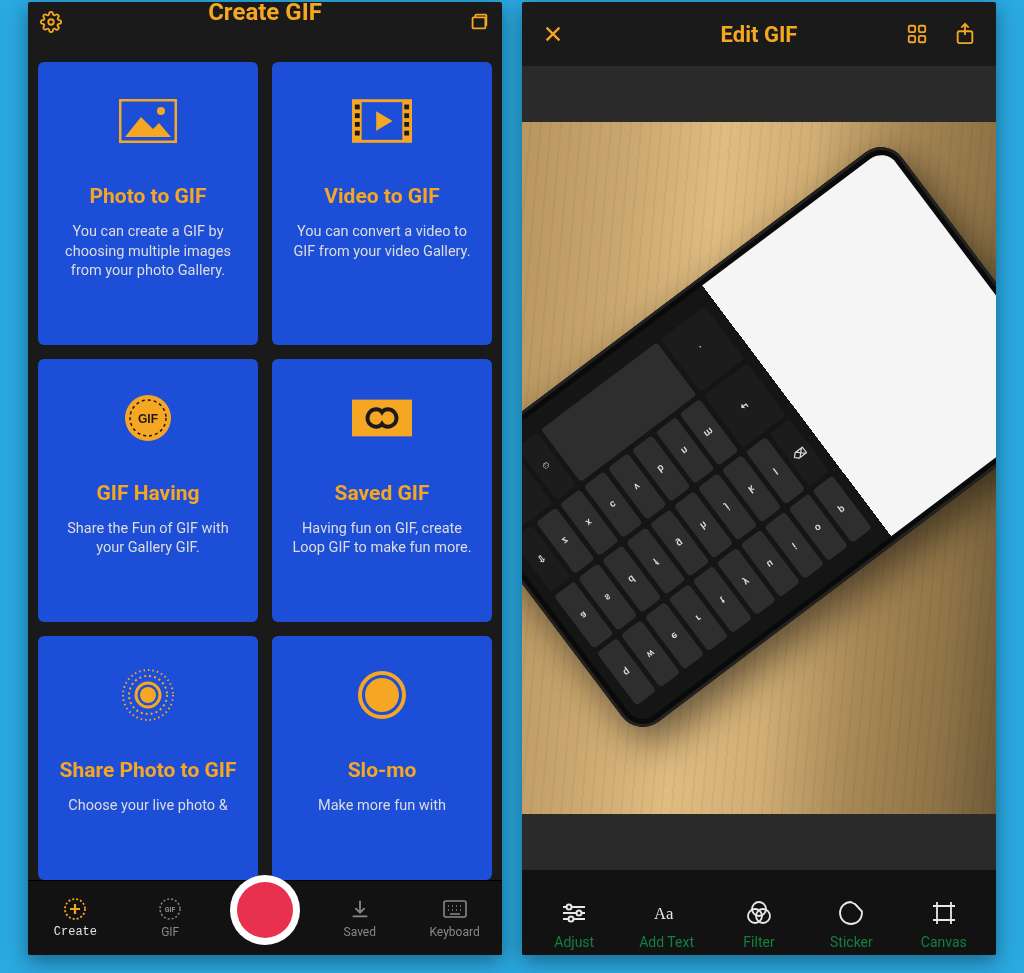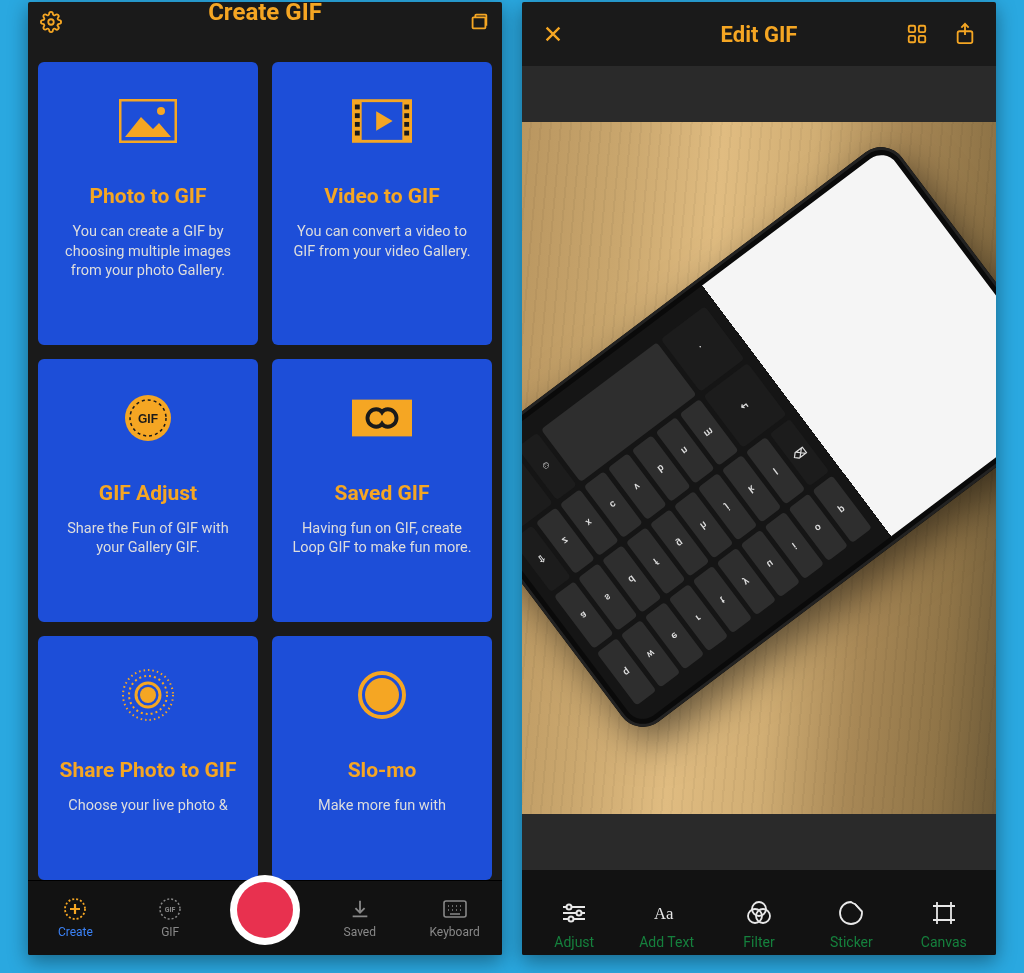--- a/index.html
+++ b/index.html
@@ -96,21 +96,21 @@
   }
   .tab {
     flex: 1;
     display: flex;
     flex-direction: column;
     align-items: center;
     gap: 4px;
     color: #888;
     font-size: 12px;
   }
-  .tab.active { color: #3b82f6; }
+  .tab.active { color: #e5e5e5; font-family: Liberation Mono, monospace; }
   .tab-icon { width: 24px; height: 24px; display:flex; align-items:center; justify-content:center; }
   .record-btn {
     position: absolute;
     left: 50%; transform: translateX(-50%);
     bottom: 10px;
     width: 70px; height: 70px;
     border-radius: 50%;
     background: #fff;
     display: flex; align-items: center; justify-content: center;
   }
@@ -285,21 +285,21 @@
       </div>
 
       <div class="card">
         <div class="card-icon">
           <svg width="50" height="50" viewBox="0 0 50 50">
               <circle cx="25" cy="25" r="23" fill="#f5a623"></circle>
               <circle cx="25" cy="25" r="18" fill="none" stroke="#1a1a1a" stroke-width="1.5" stroke-dasharray="3 3"></circle>
               <text x="25" y="30" text-anchor="middle" font-size="12" font-weight="700" fill="#1a1a1a" font-family="Arial">GIF</text>
             </svg>
         </div>
-        <h3>GIF Adjust</h3>
+        <h3>GIF Having</h3>
         <p>Share the Fun of GIF with your Gallery GIF.</p>
       </div>
 
       <div class="card">
         <div class="card-icon">
           <svg width="62" height="38" viewBox="0 0 62 38">
               <rect x="0" y="0" width="62" height="38" fill="#f5a623"></rect>
               <path d="M18 19c0-5 4-9 9-9 4 0 6 3 6 3s2-3 6-3c5 0 9 4 9 9s-4 9-9 9c-4 0-6-3-6-3s-2 3-6 3c-5 0-9-4-9-9z" fill="none" stroke="#1a1a1a" stroke-width="4" transform="translate(-2,0)"></path>
             </svg>
         </div>

